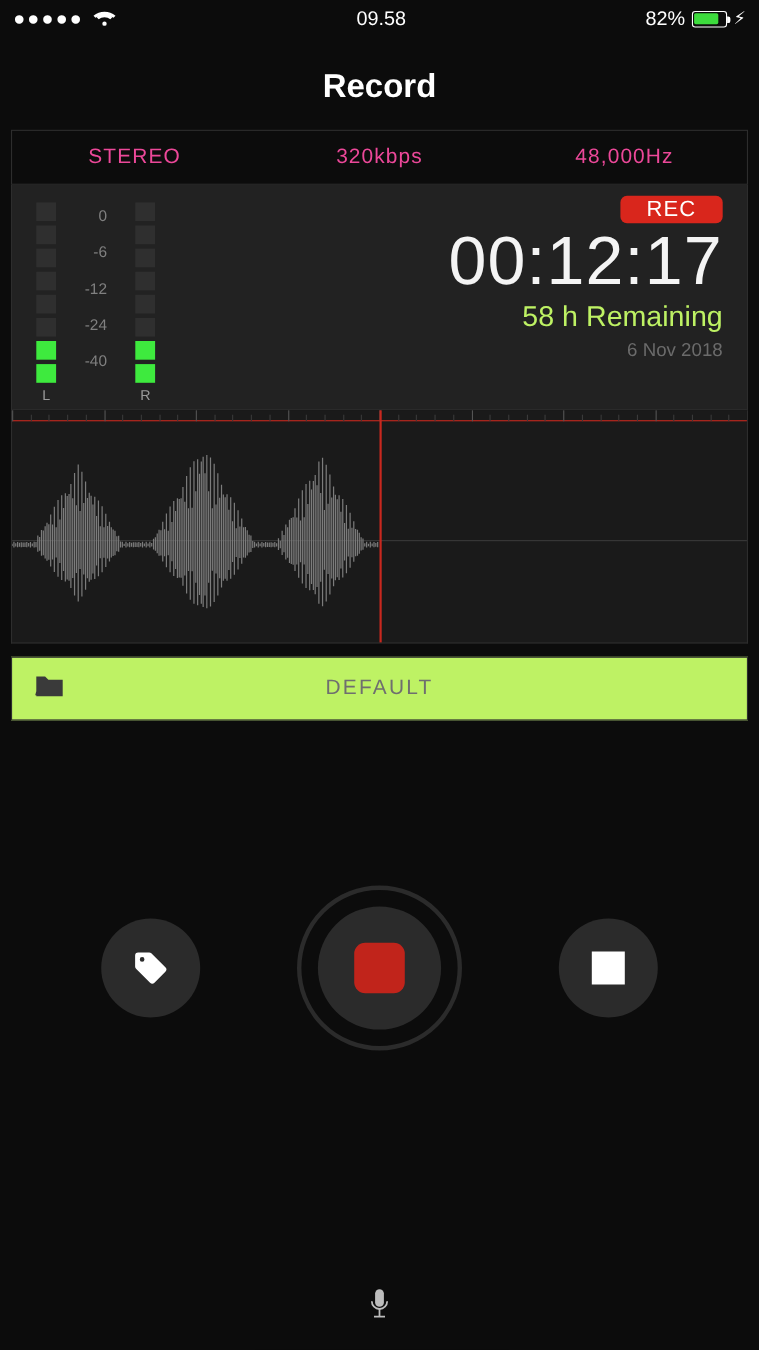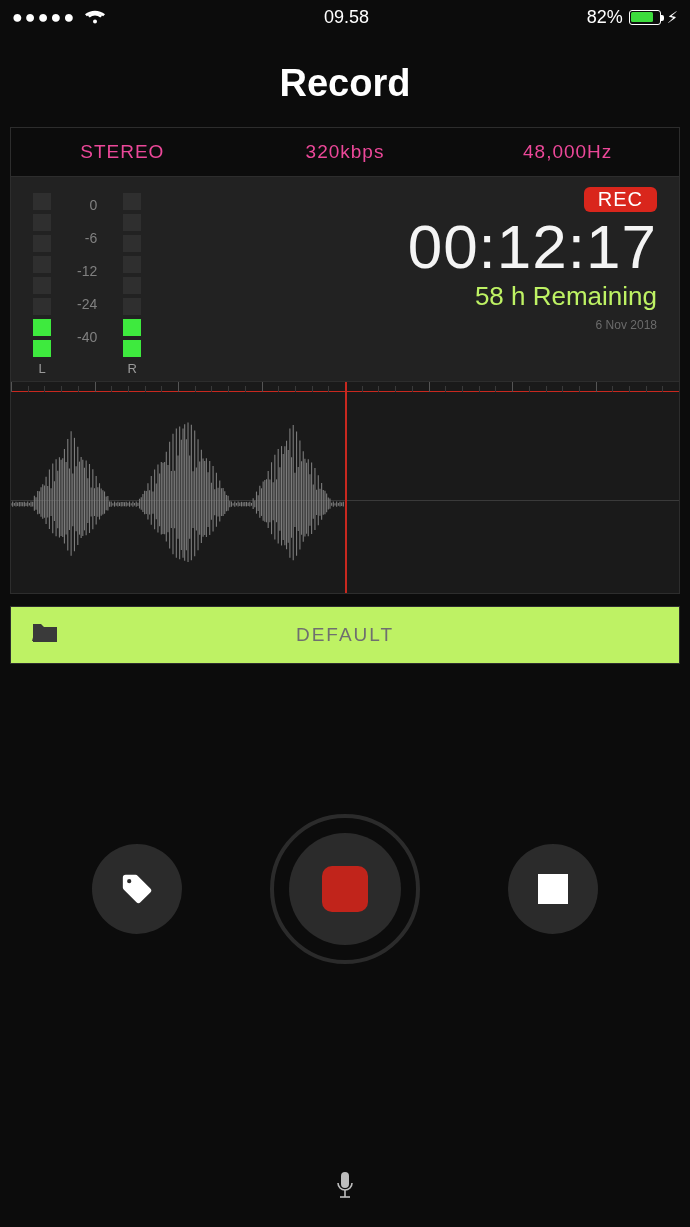--- a/index.html
+++ b/index.html
@@ -7,39 +7,39 @@
   
   .status-bar { display: flex; justify-content: space-between; align-items: center; height: 34px; padding: 0 12px; font-size: 18px; font-weight: 500; }
   .status-left { display: flex; align-items: center; gap: 8px; }
   .dots { letter-spacing: 2px; font-size: 18px; }
   .wifi-icon svg { display:block; }
   .status-right { display:flex; align-items:center; gap:6px; }
   .battery { width: 32px; height: 15px; border: 1.5px solid #fff; border-radius: 3px; position: relative; display:flex; align-items:center; padding:1.5px; }
   .battery::after { content:""; position:absolute; right:-4px; top:4px; width:2.5px; height:6px; background:#fff; border-radius:0 2px 2px 0; }
   .battery-fill { height:100%; width:82%; background:#3ddc3d; border-radius:1.5px; }
   
-  .title { text-align:center; font-size: 38px; font-weight: 600; padding: 28px 0 22px; }
+  .title { text-align:center; font-size: 30px; font-weight: 600; padding: 28px 0 22px; }
   
   .settings-bar { margin: 0 10px; border: 1px solid #2d2d2d; display:flex; height: 50px; align-items:center; }
   .settings-bar > div { flex:1; text-align:center; color:#ec4899; font-size:19px; letter-spacing:1px; }
   
   .monitor { margin: 0 10px; background:#222; border:1px solid #2d2d2d; border-top:none; height: 205px; display:flex; position:relative; }
   .meters { display:flex; gap: 26px; padding: 16px 0 0 22px; }
   .meter-col { display:flex; flex-direction:column; align-items:center; }
   .bars { display:flex; flex-direction:column; gap:4px; }
   .seg { width: 18px; height: 17px; background:#2f2f2f; }
   .seg.on { background:#3eea3e; }
   .meter-label { font-size:13px; color:#9a9a9a; margin-top:4px; }
   .scale { display:flex; flex-direction:column; justify-content:space-between; height: 152px; padding-top:4px; }
   .scale span { font-size:14px; color:#808080; text-align:right; }
   .readout { margin-left:auto; padding: 10px 22px 0 0; text-align:right; display:flex; flex-direction:column; align-items:flex-end; }
-  .rec-badge { background:#d9261c; color:#fff; font-size:20px; padding: 1px 14px; border-radius: 6px; font-weight:500; letter-spacing:1px; }
+  .rec-badge { background:#d9261c; color:#fff; font-size:20px; padding: 1px 24px; border-radius: 6px; font-weight:500; letter-spacing:1px; }
   .timer { font-size: 62px; font-weight:200; letter-spacing: 1px; line-height:1.05; margin-top:2px; color:#f4f4f4; }
   .remaining { font-size: 26px; color:#bef264; font-weight:300; margin-top:2px; }
-  .date { font-size: 12px; color:#6b6b6b; font-weight:300; margin-top:6px; }
+  .date { font-size: 17px; color:#6b6b6b; font-weight:300; margin-top:6px; }
   
   .wave-wrap { margin: 0 10px; border:1px solid #2d2d2d; border-top:none; background:#1a1a1a; height:212px; position:relative; }
   .ruler { height:10px; border-bottom:1px solid #c8281f; background:#1a1a1a; position:relative; }
   .ruler-ticks { position:absolute; inset:0; display:flex; }
   .ruler-ticks span { flex:1; border-left:1px solid #3a3a3a; height:6px; margin-top:4px; }
   .ruler-ticks span.h { height:10px; margin-top:0; border-left-color:#555; }
   .playhead { position:absolute; top:0; bottom:0; left:50%; width:1.5px; background:#c8281f; }
   .center-line { position:absolute; left:0; right:0; top:56%; height:1px; background:#3a3a3a; }
   .wave-svg { position:absolute; left:0; top:10px; height:calc(100% - 10px); width:50%; }
   

